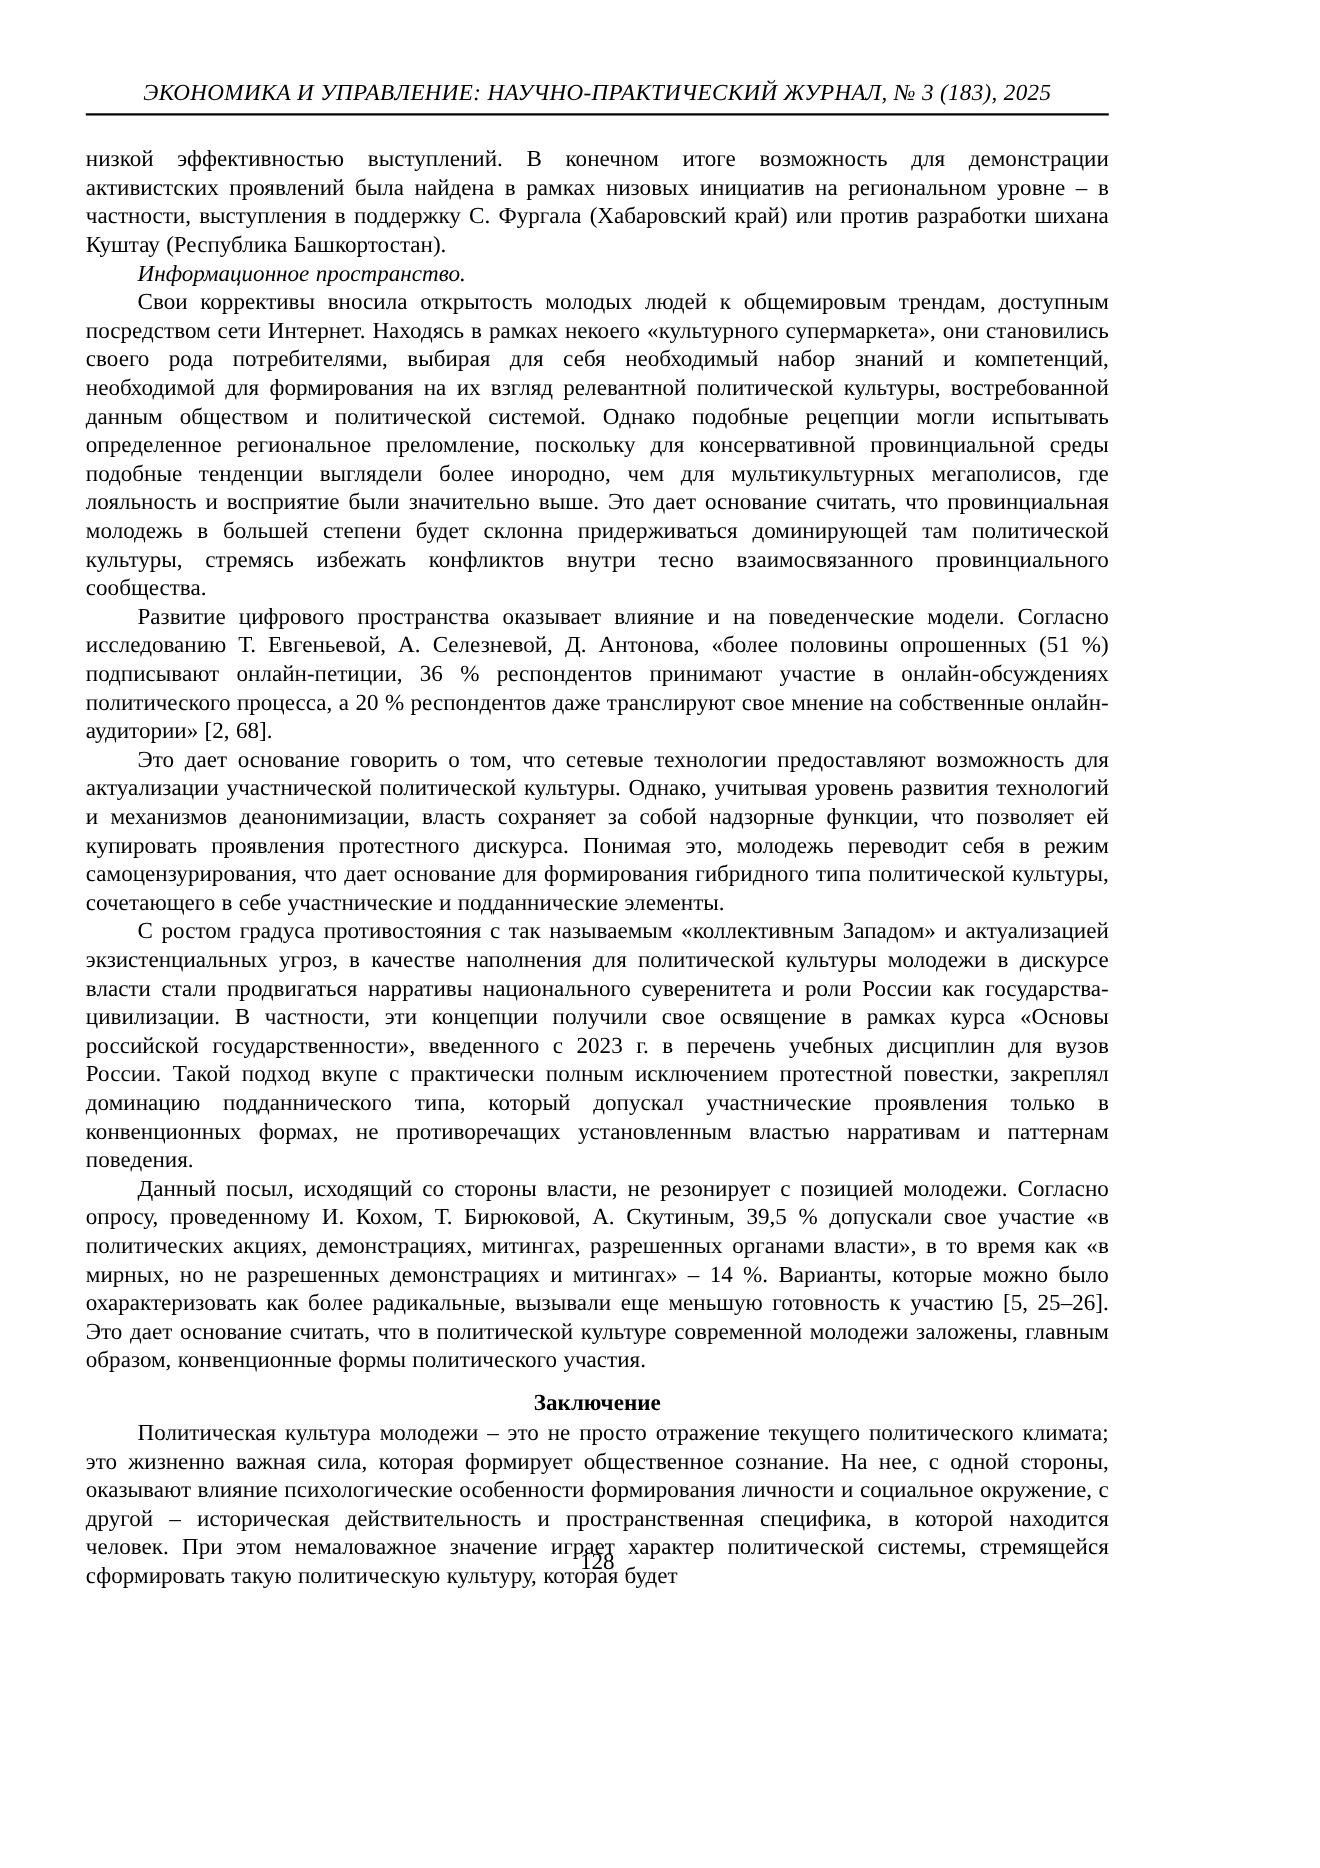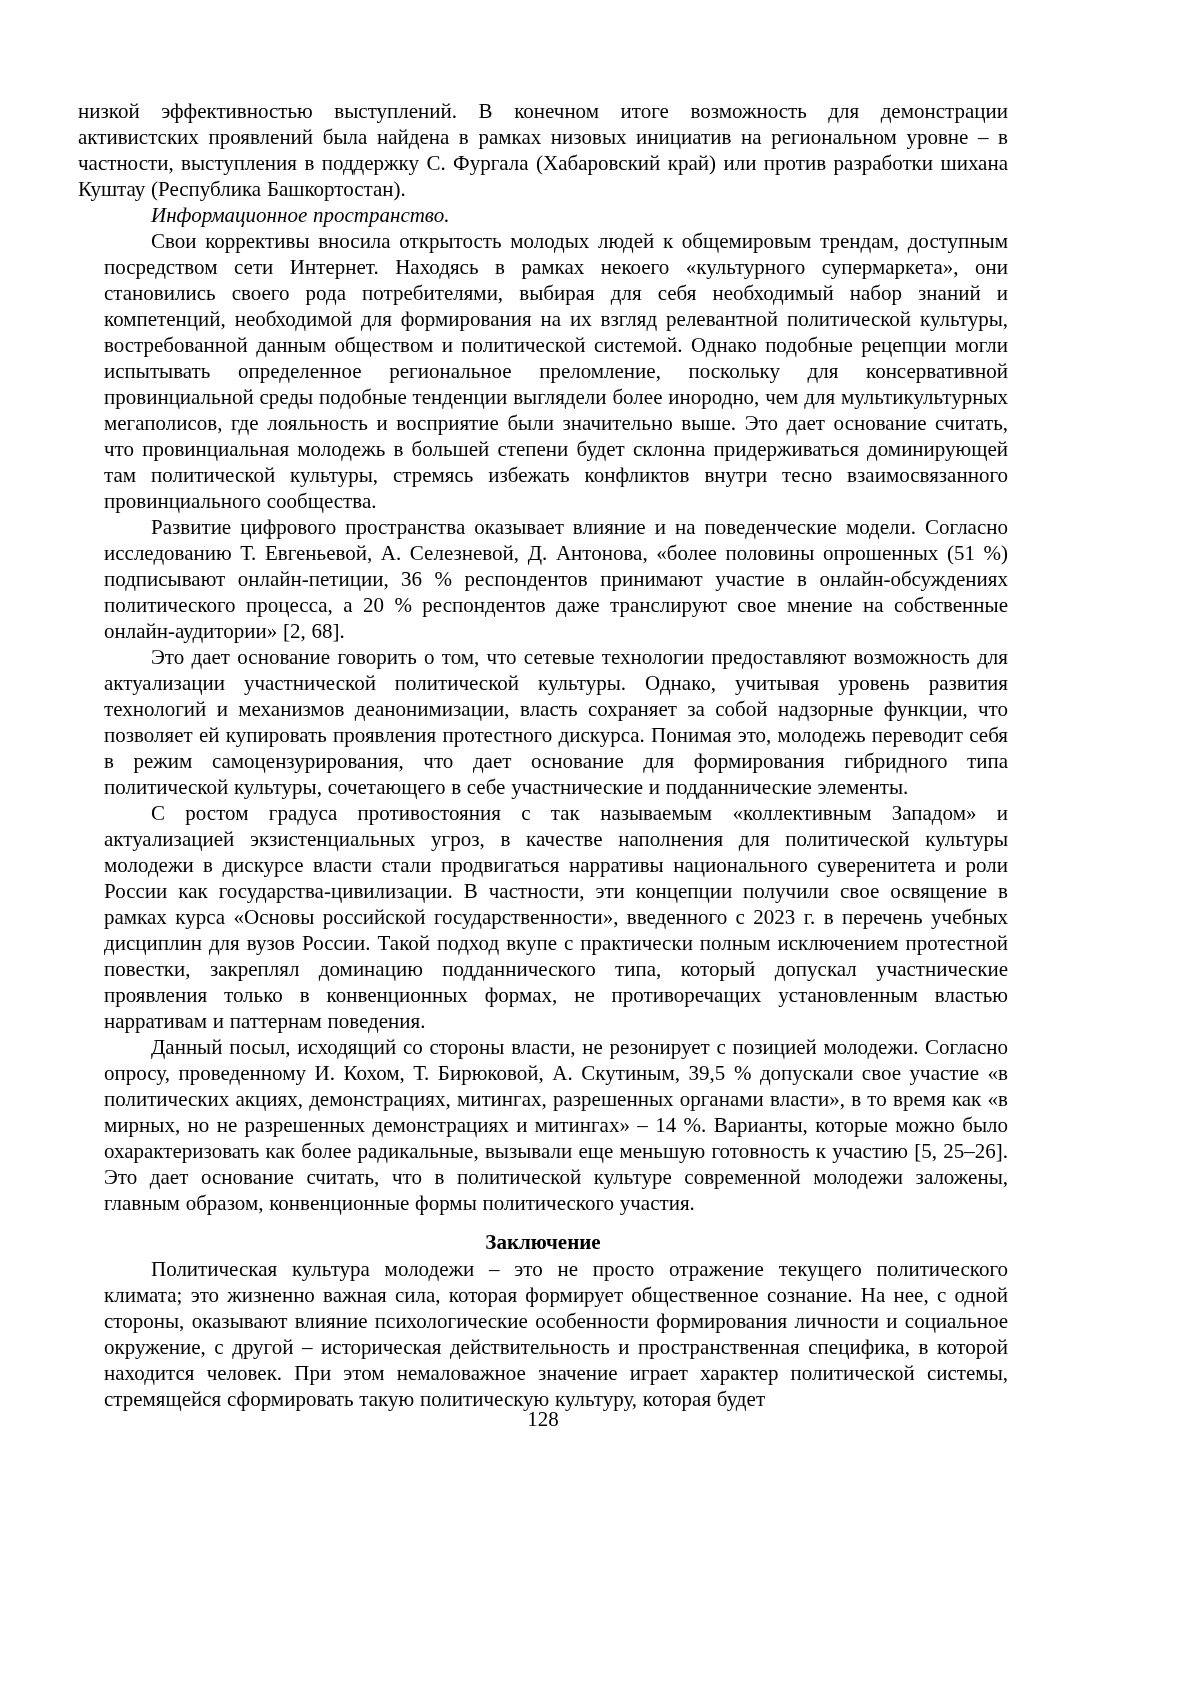--- a/index.html
+++ b/index.html
@@ -39,21 +39,21 @@
     margin-top: 26px;
     width: 930px;
     font-size: 21px;
     line-height: 26px;
     text-align: justify;
     hyphens: auto;
     -webkit-hyphens: auto;
     word-spacing: 0.5px;
   }
   .para { text-align: justify; }
-  .indent { text-indent: 47px; margin-left: 26px; }
+  .indent { text-indent: 47px; }
   .italic { font-style: italic; }
   .conclusion-heading {
     font-size: 21px;
     line-height: 26px;
     font-weight: bold;
     text-align: center;
     margin: 13px 0 1px 0;
   }
   .page-footer {
     position: absolute;
@@ -65,20 +65,24 @@
     font-size: 21px;
     line-height: 26px;
     text-align: center;
   }
 </style>
 </head>
 <body>
 
 <div class="page">
 
+  <header class="running-head">
+    <div class="journal-title">ЭКОНОМИКА И УПРАВЛЕНИЕ: НАУЧНО-ПРАКТИЧЕСКИЙ ЖУРНАЛ, № 3 (183), 2025</div>
+    <hr class="header-rule">
+  </header>
 
   <main class="article-body">
 
     <p class="para">низкой эффективностью выступлений. В конечном итоге возможность для демонстрации активистских проявлений была найдена в рамках низовых инициатив на региональном уровне – в частности, выступления в поддержку С. Фургала (Хабаровский край) или против разработки шихана Куштау (Республика Башкортостан).</p>
 
     <p class="para indent italic">Информационное пространство.</p>
 
     <p class="para indent">Свои коррективы вносила открытость молодых людей к общемировым трендам, доступным посредством сети Интернет. Находясь в рамках некоего «культурного супермаркета», они становились своего рода потребителями, выбирая для себя необходимый набор знаний и компетенций, необходимой для формирования на их взгляд релевантной политической культуры, востребованной данным обществом и политической системой. Однако подобные рецепции могли испытывать определенное региональное преломление, поскольку для консервативной провинциальной среды подобные тенденции выглядели более инородно, чем для мультикультурных мегаполисов, где лояльность и восприятие были значительно выше. Это дает основание считать, что провинциальная молодежь в большей степени будет склонна придерживаться доминирующей там политической культуры, стремясь избежать конфликтов внутри тесно взаимосвязанного провинциального сообщества.</p>
 
     <p class="para indent">Развитие цифрового пространства оказывает влияние и на поведенческие модели. Согласно исследованию Т. Евгеньевой, А. Селезневой, Д. Антонова, «более половины опрошенных (51 %) подписывают онлайн-петиции, 36 % респондентов принимают участие в онлайн-обсуждениях политического процесса, а 20 % респондентов даже транслируют свое мнение на собственные онлайн-аудитории» [2, 68].</p>

